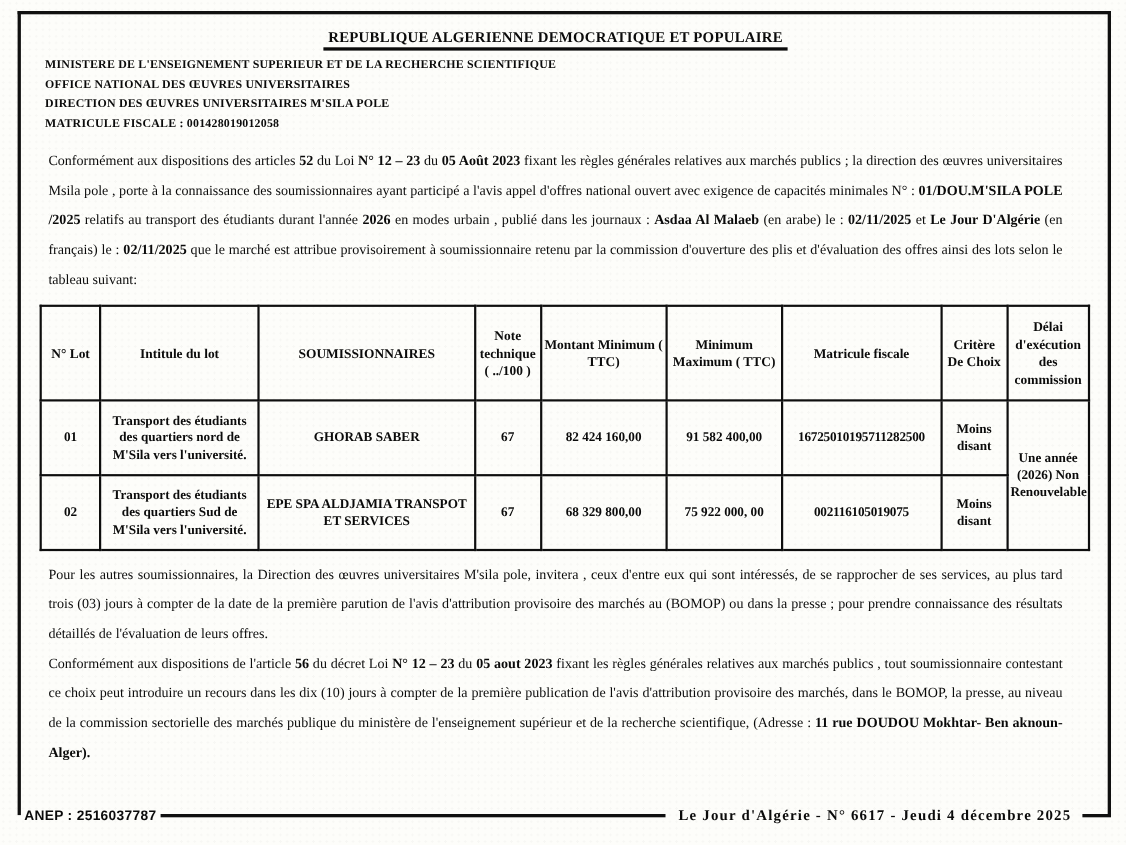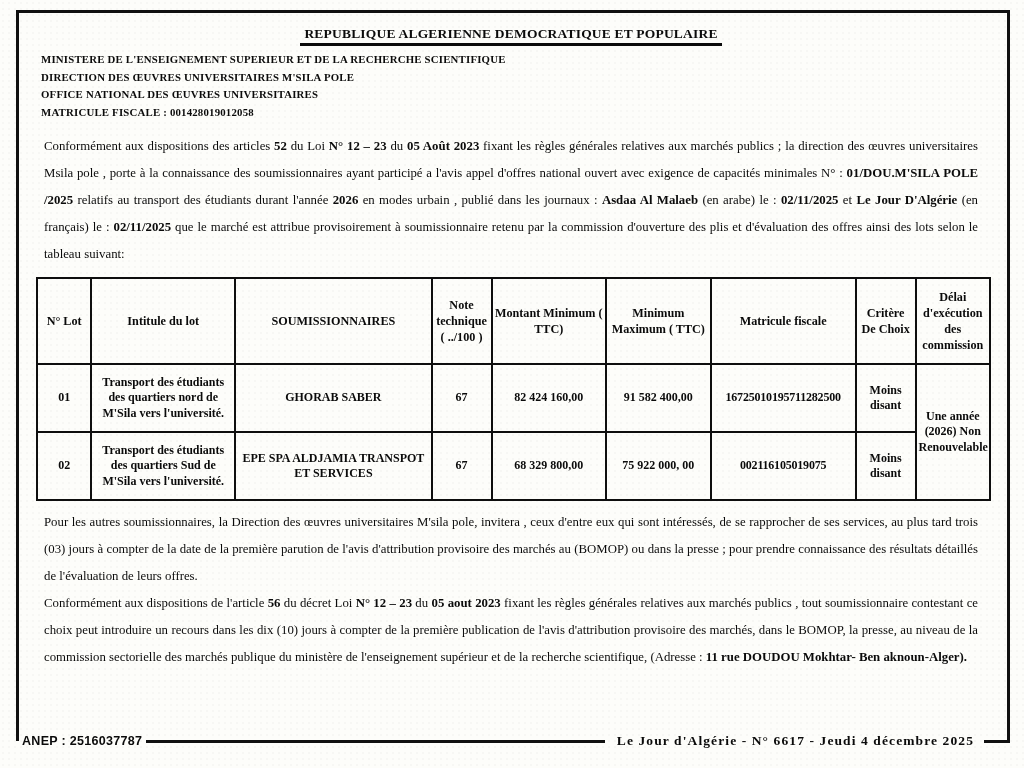--- a/index.html
+++ b/index.html
@@ -12,21 +12,21 @@
     background-size: 6px 6px;
     position:relative;
     overflow:hidden;
   }
   .doc-frame {
     position:absolute;
     top:10px; left:16px; right:14px;
     height:731px;
     border:3px solid #101010;
     border-bottom:none;
-    padding:0 4px 0 0;
+    padding:0 16px 0 0;
   }
   .republic-title {
     display:table;
     margin:13px auto 3px auto;
     font-size:13.5px;
     font-weight:bold;
     letter-spacing:.2px;
     border-bottom:3px solid #0b0b0b;
     padding:0 4px 1px 4px;
     white-space:nowrap;
@@ -103,22 +103,22 @@
 </style>
 </head>
 <body>
 
 <div class="doc-frame">
 
   <div class="republic-title">REPUBLIQUE ALGERIENNE DEMOCRATIQUE ET POPULAIRE</div>
 
   <div class="admin-lines">
     <div class="admin-line">MINISTERE DE L'ENSEIGNEMENT SUPERIEUR ET DE LA RECHERCHE SCIENTIFIQUE</div>
+    <div class="admin-line">OFFICE NATIONAL DES ŒUVRES UNIVERSITAIRES</div>
     <div class="admin-line">DIRECTION DES ŒUVRES UNIVERSITAIRES M'SILA POLE</div>
-    <div class="admin-line">OFFICE NATIONAL DES ŒUVRES UNIVERSITAIRES</div>
     <div class="admin-line">MATRICULE FISCALE : 001428019012058</div>
   </div>
 
 
   <p class="body-par intro">Conformément aux dispositions des articles <b>52</b> du Loi <b>N° 12 – 23</b> du <b>05 Août 2023</b> fixant les règles générales relatives aux marchés publics ; la direction des œuvres universitaires Msila pole , porte à la connaissance des soumissionnaires ayant participé a l'avis appel d'offres national ouvert avec exigence de capacités minimales N° : <b>01/DOU.M'SILA POLE /2025</b> relatifs au transport des étudiants durant l'année <b>2026</b> en modes urbain , publié dans les journaux : <b>Asdaa Al Malaeb</b> (en arabe) le : <b>02/11/2025</b> et <b>Le Jour D'Algérie</b> (en français) le : <b>02/11/2025</b> que le marché est attribue provisoirement à soumissionnaire retenu par la commission d'ouverture des plis et d'évaluation des offres ainsi des lots selon le tableau suivant:</p>
 
   <table class="lots">
     <colgroup>
       <col style="width:5.7%">
         <col style="width:15.1%">

